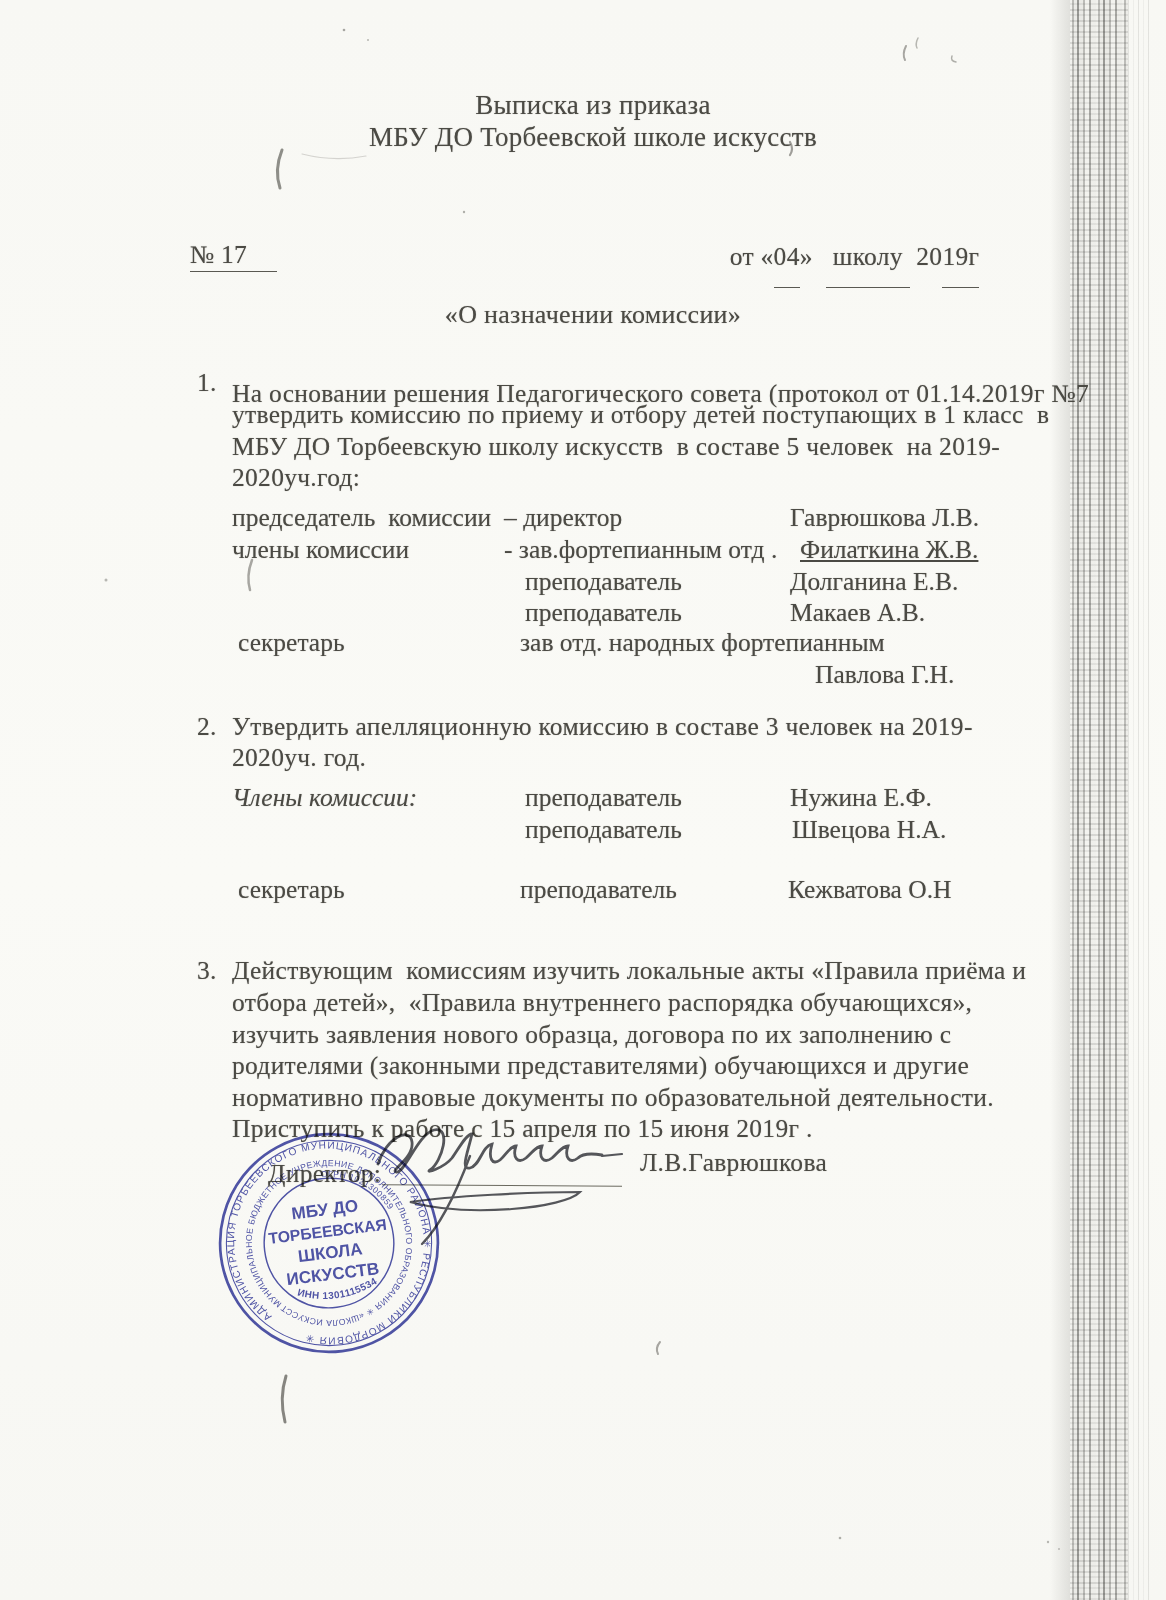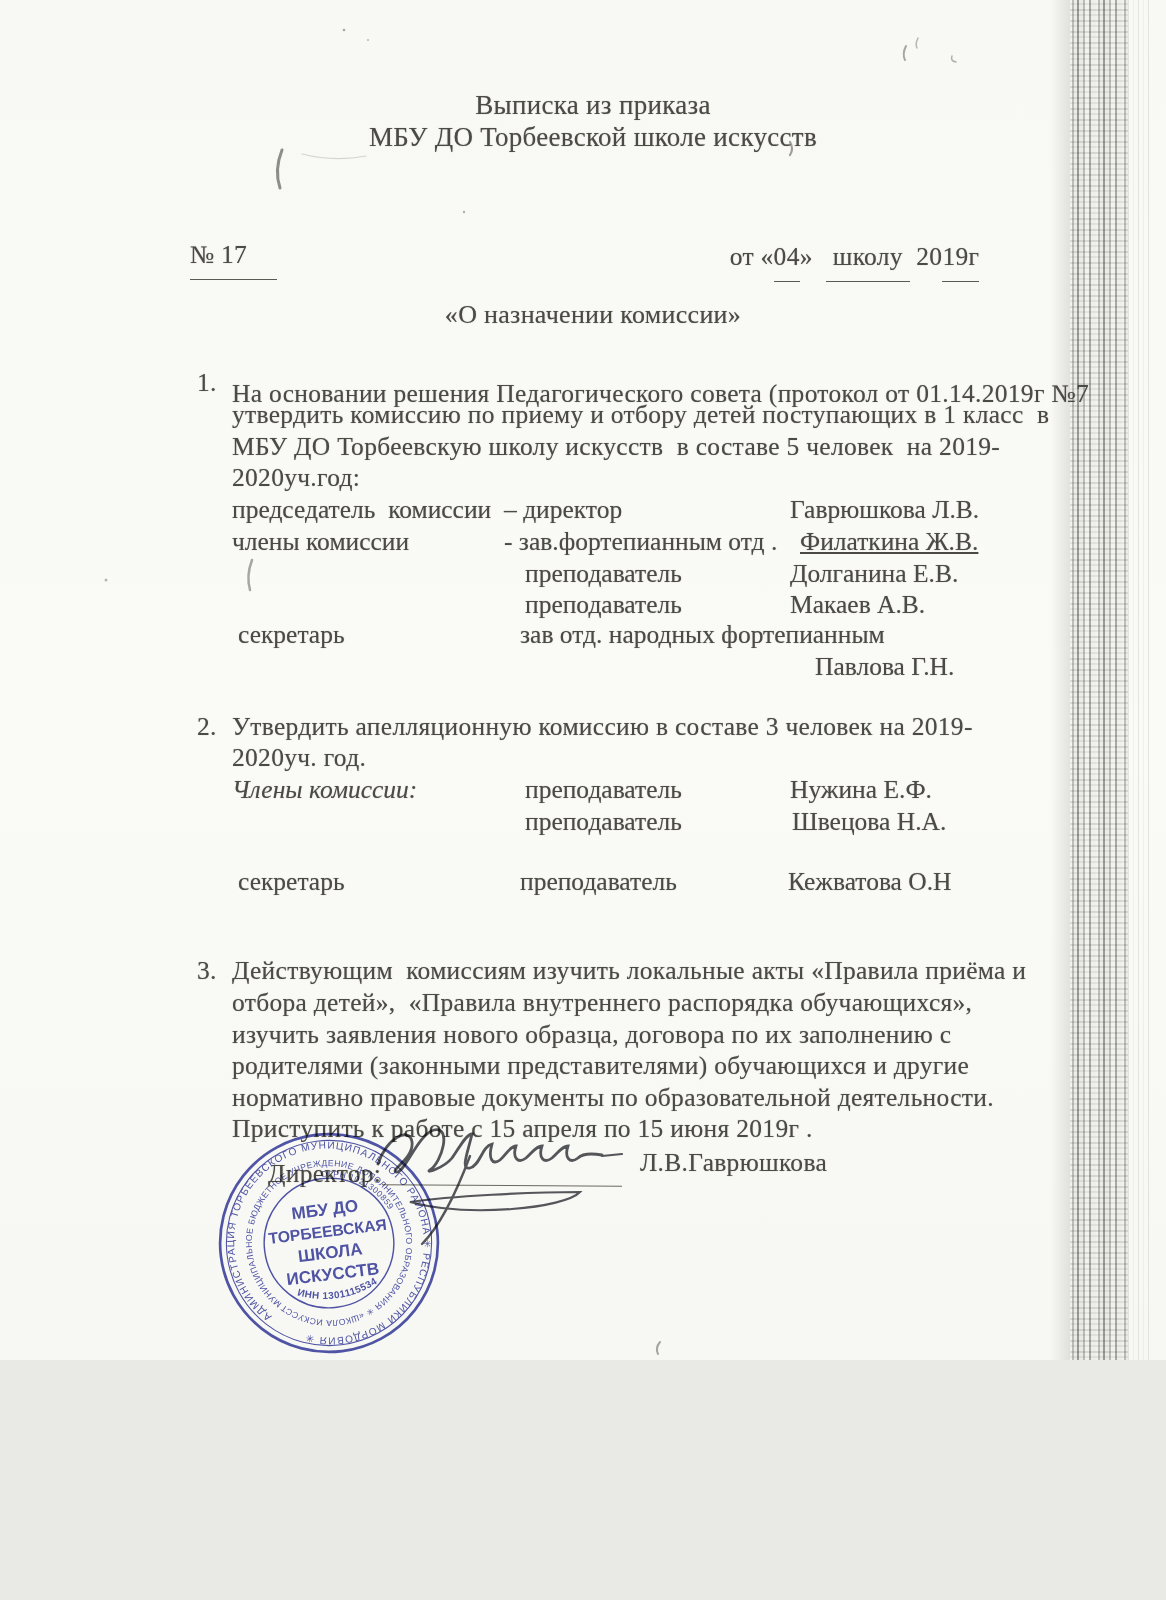--- a/index.html
+++ b/index.html
@@ -1,32 +1,32 @@
 <!DOCTYPE html>
 <html><head>
 <meta charset="utf-8">
 <style>
   html,body{margin:0;padding:0;}
   body{width:1166px;height:1600px;background:#e9e9e6;}
   .page{
-    position:relative;width:1166px;height:1360px;overflow:hidden;
+    position:relative;width:1166px;height:1600px;overflow:hidden;
     background:linear-gradient(180deg,#f8f8f4 0%,#fafaf6 55%,#f7f7f3 100%);
     font-family:"Liberation Serif", serif;
     color:#4b4a44;
   }
   .t{
     position:absolute;font-size:25.5px;letter-spacing:.3px;white-space:pre;
     color:#4b4a44;text-shadow:0 0 1px rgba(95,92,86,.55);
   }
   .center{left:0;width:1166px;text-align:center;transform:translateX(10px);}
   .title{font-size:27px;}
-  .num-label{border-bottom:1.6px solid #5a5952;padding-right:30px;padding-bottom:10px;}
-  .u{border-bottom:1.6px solid #5a5952;padding-bottom:10px;}
+  .num-label{border-bottom:1.6px solid #5a5952;padding-right:30px;padding-bottom:2px;}
+  .u{border-bottom:1.6px solid #5a5952;padding-bottom:16px;}
   .row{position:absolute;left:232px;width:905px;height:34px;}
-  .row .c{position:absolute;top:0;font-size:25.5px;white-space:pre;text-shadow:0 0 1px rgba(95,92,86,.55);}
+  .row .c{position:absolute;top:8px;font-size:25.5px;white-space:pre;text-shadow:0 0 1px rgba(95,92,86,.55);}
   
   .scan-band{
     position:absolute;left:1070px;top:0;width:58px;height:1600px;
     background:
       repeating-linear-gradient(0deg, rgba(30,30,28,.07) 0 2px, rgba(0,0,0,0) 2px 5px, rgba(30,30,28,.12) 5px 7px, rgba(0,0,0,0) 7px 11px),
       repeating-linear-gradient(90deg,
         rgba(80,80,76,.04) 0 2px,
         rgba(52,52,48,.30) 2px 4px,
         rgba(90,90,86,.08) 4px 7px,
         rgba(34,34,30,.44) 7px 9px,

